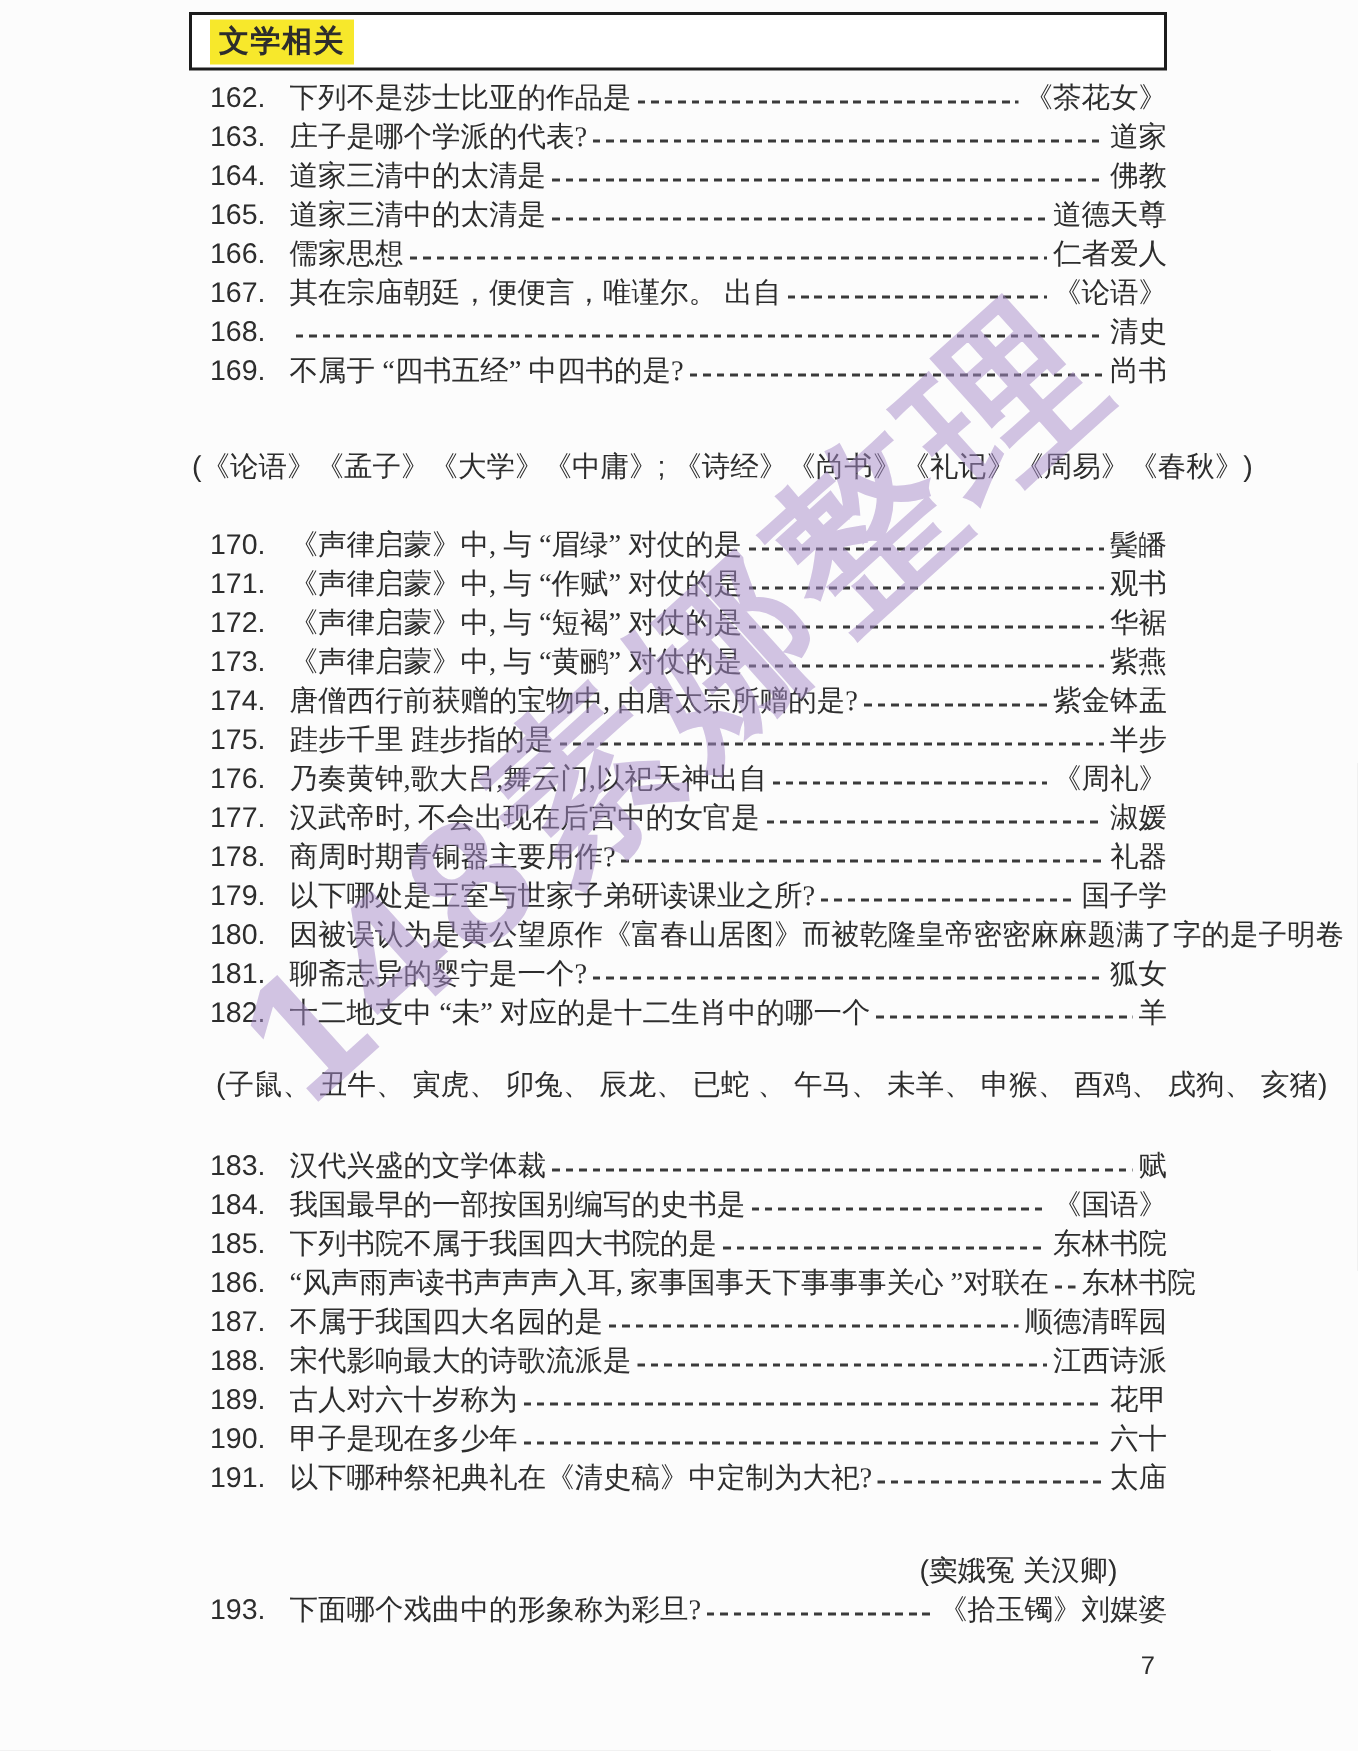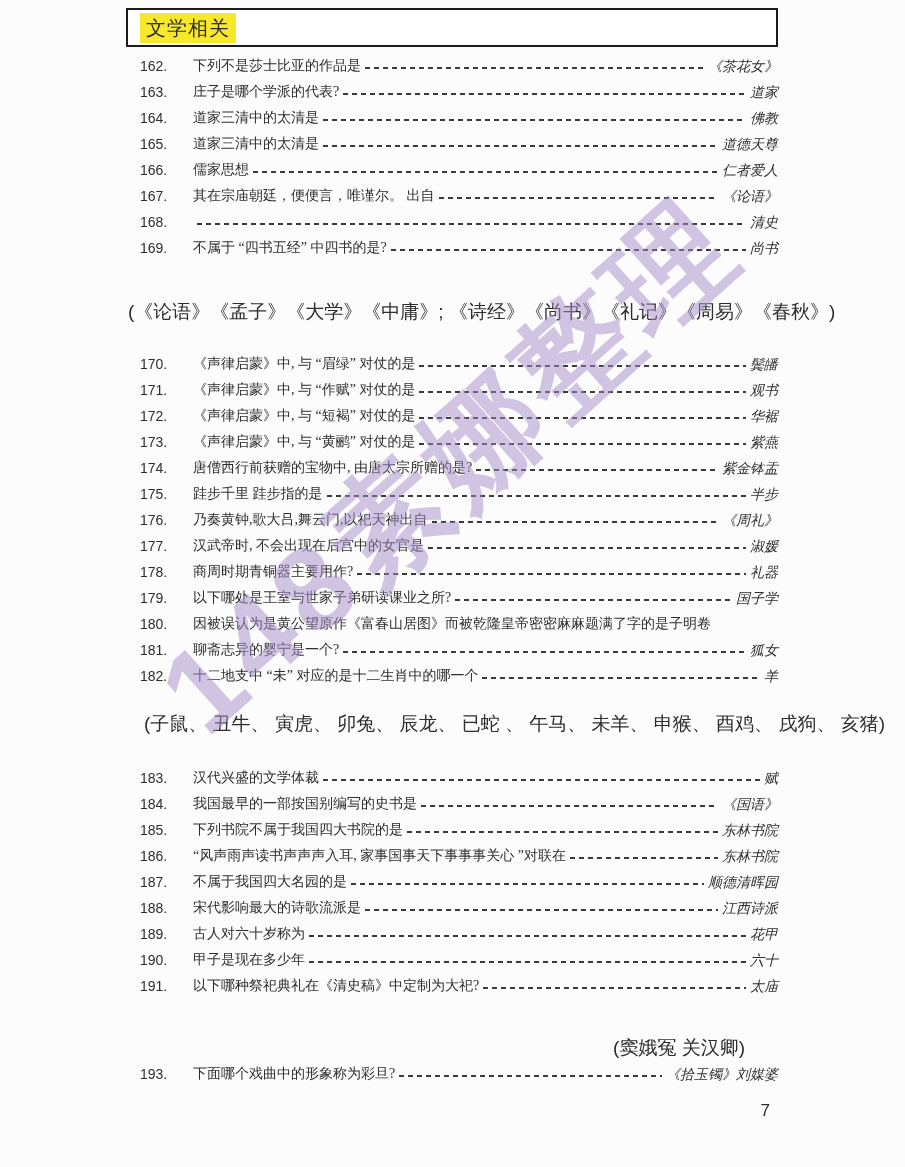--- a/index.html
+++ b/index.html
@@ -24,56 +24,56 @@
     margin: 8px 127px 0 126px;
     height: 39px;
     border: 2px solid #1c1c1c;
     background: #ffffff;
     display: flex;
     align-items: center;
     padding-left: 12px;
   }
   .header-title {
     background: var(--highlight);
-    font-weight: normal;
+    font-weight: bold;
     font-size: 20px;
     line-height: 26px;
     padding: 2px 6px;
     letter-spacing: 1px;
   }
 
   .content {
     padding: 6px 127px 0 128px;
     position: relative;
     z-index: 2;
   }
 
   .row {
     display: flex;
     align-items: center;
     line-height: 26px;
-    font-size: 14px;
+    font-size: 19px;
     white-space: nowrap;
   }
   .num {
     flex: 0 0 53px;
     margin-left: 12px;
   }
   .qtext { flex: 0 0 auto; font-family: Liberation Serif, serif; }
   .leader {
     flex: 1 1 auto;
     min-width: 14px;
     height: 26px;
     margin: 0 4px;
     background-image: repeating-linear-gradient(90deg, #3a3a3a 0 5px, transparent 5px 9px);
     background-size: 100% 2px;
     background-position: 0 60%;
     background-repeat: no-repeat;
   }
-  .ans { flex: 0 0 auto; font-style: italic; }
+  .ans { flex: 0 0 auto; }
 
   .note {
     font-size: 19px;
     line-height: 26px;
     margin: 38px 0 26px 0;
     white-space: nowrap;
   }
   .note.zodiac { margin: 22px 0 28px 0; padding-left: 16px; }
 
   .sub-row {

